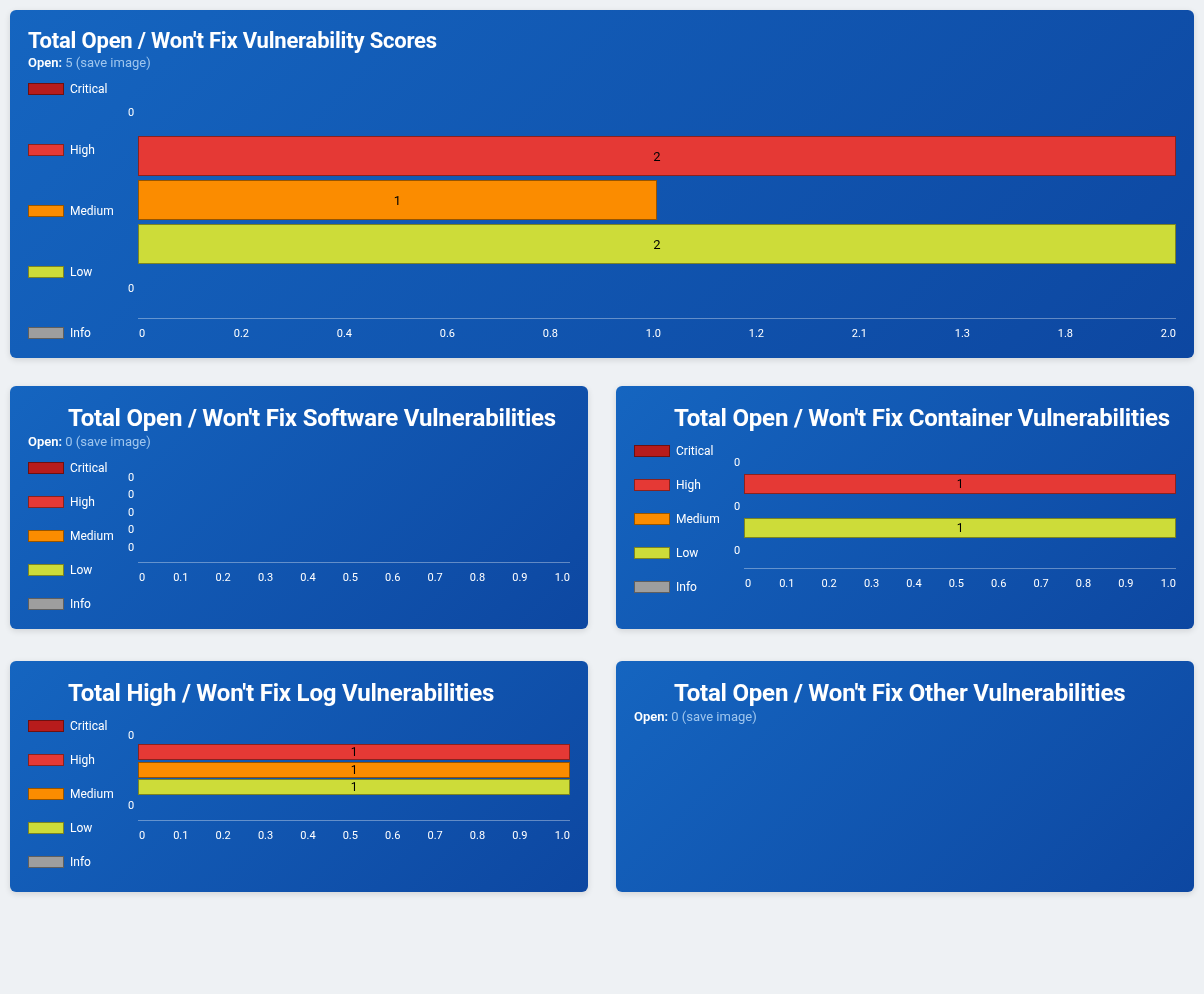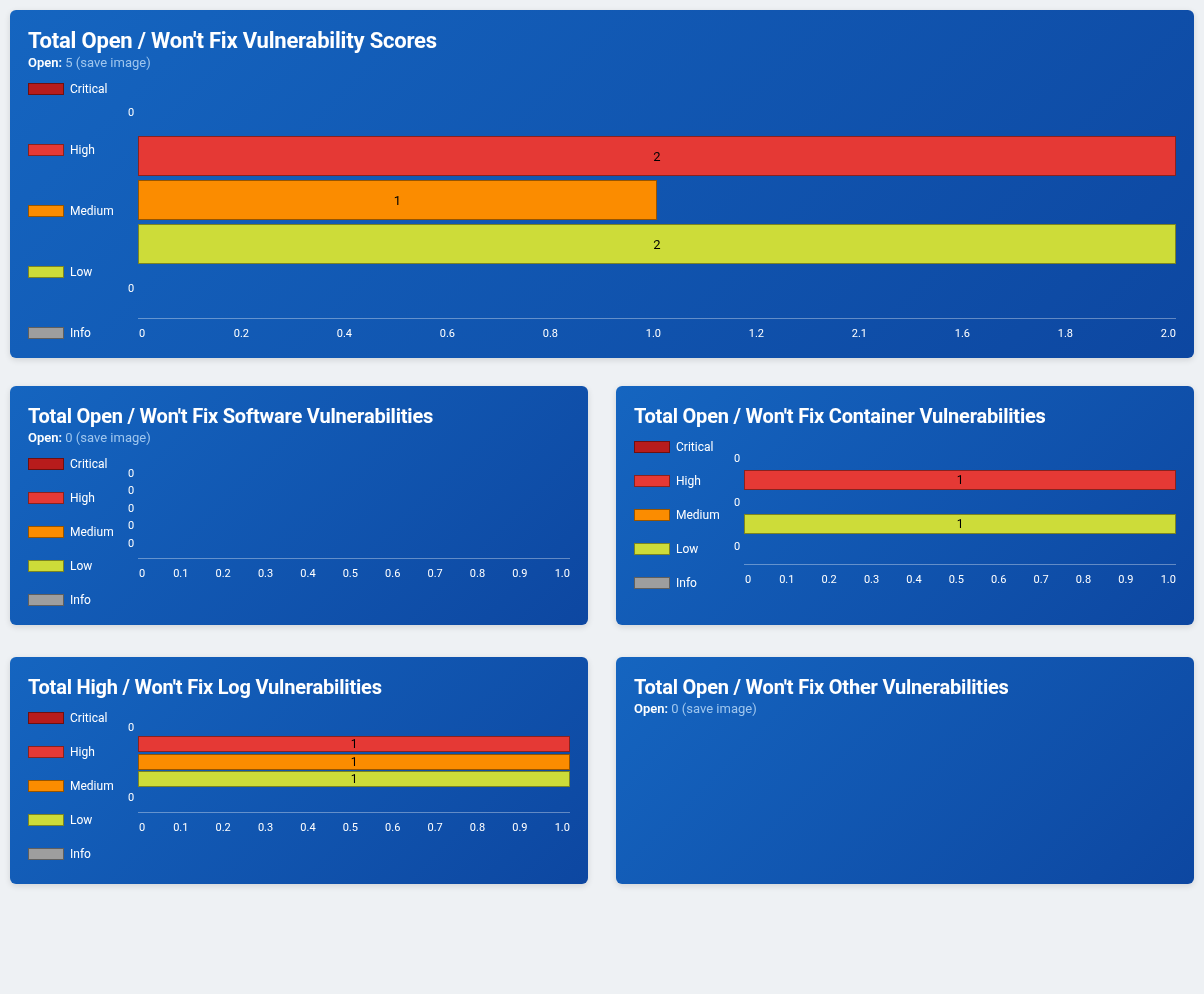--- a/index.html
+++ b/index.html
@@ -99,21 +99,21 @@
     display: flex;
     justify-content: space-between;
     font-size: 11px;
     color: #fff;
     margin-top: 8px;
     padding: 0;
   }
   .x-tick { flex: none; text-align: center; min-width: 8px; }
   .empty-body { min-height: 150px; }
   
-  .card.small h2 { font-size: 20px; }
+  .card.small h2 { font-size: 24px; margin-left: 40px; }
   .card.small .legend { width: 110px; }
   .card.small .x-axis { font-size: 11px; }
 </style>
 </head>
 <body>
 
 <div class="card">
   <h2>Total Open / Won't Fix Vulnerability Scores</h2>
   <div class="sub">
     <span>Open:</span>
@@ -163,21 +163,21 @@
         </div>
       <div class="x-axis">
           <span class="x-tick">0</span>
           <span class="x-tick">0.2</span>
           <span class="x-tick">0.4</span>
           <span class="x-tick">0.6</span>
           <span class="x-tick">0.8</span>
           <span class="x-tick">1.0</span>
           <span class="x-tick">1.2</span>
           <span class="x-tick">2.1</span>
-          <span class="x-tick">1.6</span>
+          <span class="x-tick">1.3</span>
           <span class="x-tick">1.8</span>
           <span class="x-tick">2.0</span>
         </div>
     </div>
   </div>
 </div>
 
 <div class="row">
   <div class="card small">
     <h2>Total Open / Won't Fix Software Vulnerabilities</h2>

